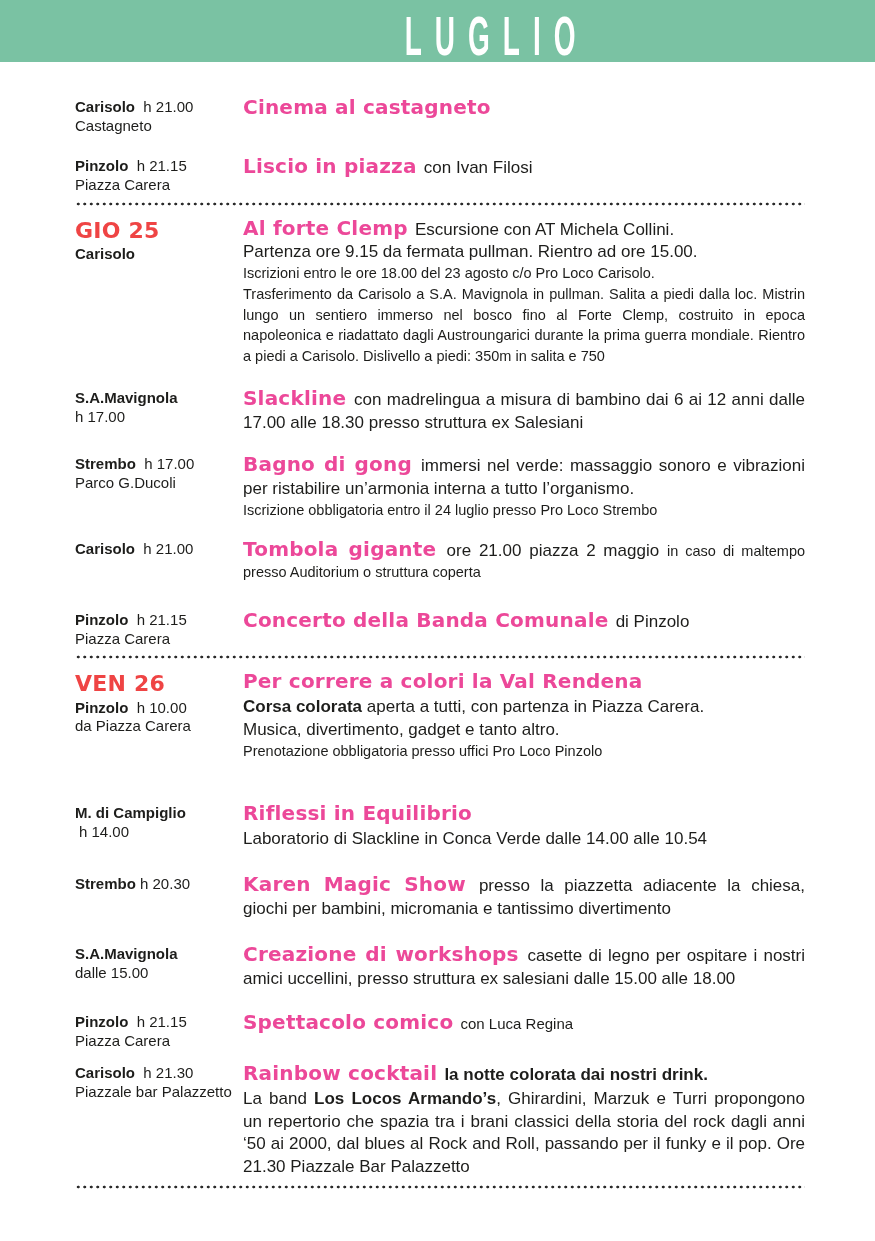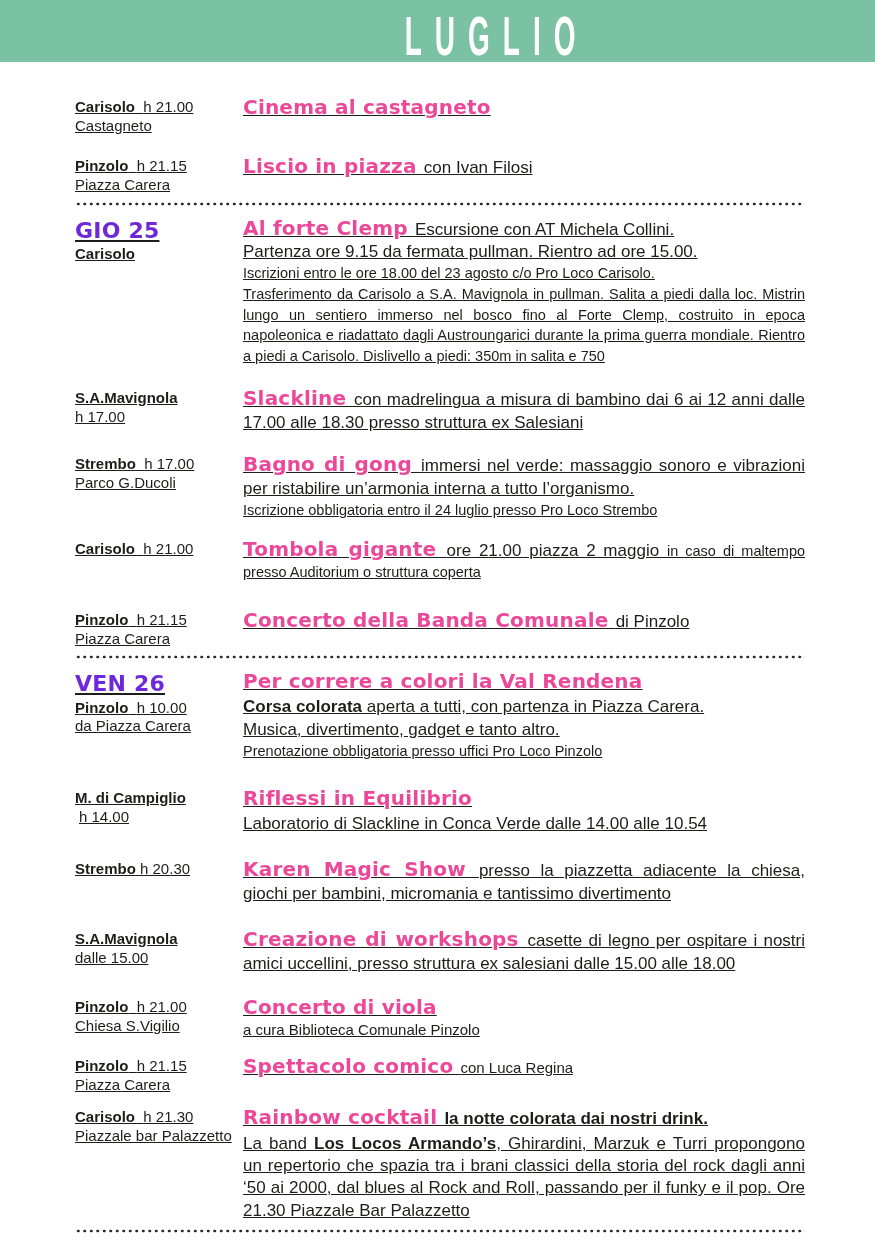--- a/index.html
+++ b/index.html
@@ -10,28 +10,28 @@
   .band{
     height:62px;background:#7ac2a3;display:flex;justify-content:center;align-items:center;
     padding-right:66px;box-sizing:border-box;
   }
   .month{
     color:#ffffff;font-family:"Liberation Sans",sans-serif;font-weight:700;
     font-size:56px;letter-spacing:26px;transform:scaleX(0.5);transform-origin:right center;
     white-space:nowrap;line-height:1;margin-top:10px;
   }
   .content{padding:32px 70px 0 75px;box-sizing:border-box;}
-  .row{display:flex;align-items:flex-start;text-decoration:underline;}
+  .row{display:flex;align-items:flex-start;}
   .col-left{width:168px;flex-shrink:0;font-size:15px;line-height:1.26;padding-top:4px;}
   .col-right{flex:1;min-width:0;}
   .place{font-weight:700;}
   .time{font-weight:400;}
   .subline{font-weight:400;}
   .day{
-    color:#6d28d9;font-family:"DejaVu Sans",sans-serif;font-weight:700;
+    color:#ef4444;font-family:"DejaVu Sans",sans-serif;font-weight:700;
     font-size:22px;line-height:1.05;margin-bottom:3px;letter-spacing:0.2px;
   }
   .title{
     color:#ec4899;font-family:"DejaVu Sans",sans-serif;font-weight:700;
     font-size:20px;line-height:1.3;letter-spacing:0.2px;
   }
   .md{font-size:17px;line-height:1.32;}
   .sm{font-size:14.5px;line-height:1.42;}
   .smp{font-size:15px;line-height:1.35;}
   .b{font-weight:700;}
@@ -42,21 +42,21 @@
     background-image:radial-gradient(circle,#2a2a2a 1.35px,transparent 1.6px);
     background-size:6.5px 4px;background-repeat:repeat-x;background-position:0 center;
   }
   .mb-a{margin-bottom:17px;}
   .mb-b{margin-bottom:6px;}
   .mb-c{margin-bottom:19px;}
   .mb-d{margin-bottom:17px;}
   .mb-e{margin-bottom:15px;}
   .mb-f{margin-bottom:24px;}
   .mb-g{margin-bottom:4px;}
-  .mb-h{margin-bottom:23px;justify-content:flex-end;}
+  .mb-h{margin-bottom:38px;justify-content:flex-end;}
   .mb-i{margin-bottom:21px;}
   .mb-j{margin-bottom:21px;margin-top:8px;}
   .mb-k{margin-bottom:19px;}
   .mb-l{margin-bottom:13px;}
   .mb-m{margin-bottom:9px;}
   .mb-n{margin-bottom:2px;}
   .indent-time{padding-left:4px;}
   .gap-md{margin-top:2px;}
 </style>
 </head>
@@ -184,30 +184,20 @@
     <div class="row mb-k">
       <div class="col-left">
         <div class="place">S.A.Mavignola</div>
         <div class="subline">dalle 15.00</div>
       </div>
       <div class="col-right">
         <p class="just"><span class="title">Creazione di workshops </span><span class="md"> casette di legno per ospitare i nostri amici uccellini, presso struttura ex salesiani dalle 15.00 alle 18.00</span></p>
       </div>
     </div>
 
-    <div class="row mb-l">
-      <div class="col-left">
-        <div><span class="place">Pinzolo</span>&nbsp; <span class="time">h 21.00</span></div>
-        <div class="subline">Chiesa S.Vigilio</div>
-      </div>
-      <div class="col-right">
-        <p><span class="title">Concerto di viola</span></p>
-        <p class="smp">a cura Biblioteca Comunale Pinzolo</p>
-      </div>
-    </div>
 
     <div class="row mb-m">
       <div class="col-left">
         <div><span class="place">Pinzolo</span>&nbsp; <span class="time">h 21.15</span></div>
         <div class="subline">Piazza Carera</div>
       </div>
       <div class="col-right">
         <p><span class="title">Spettacolo comico </span><span class="smp"> con Luca Regina</span></p>
       </div>
     </div>

